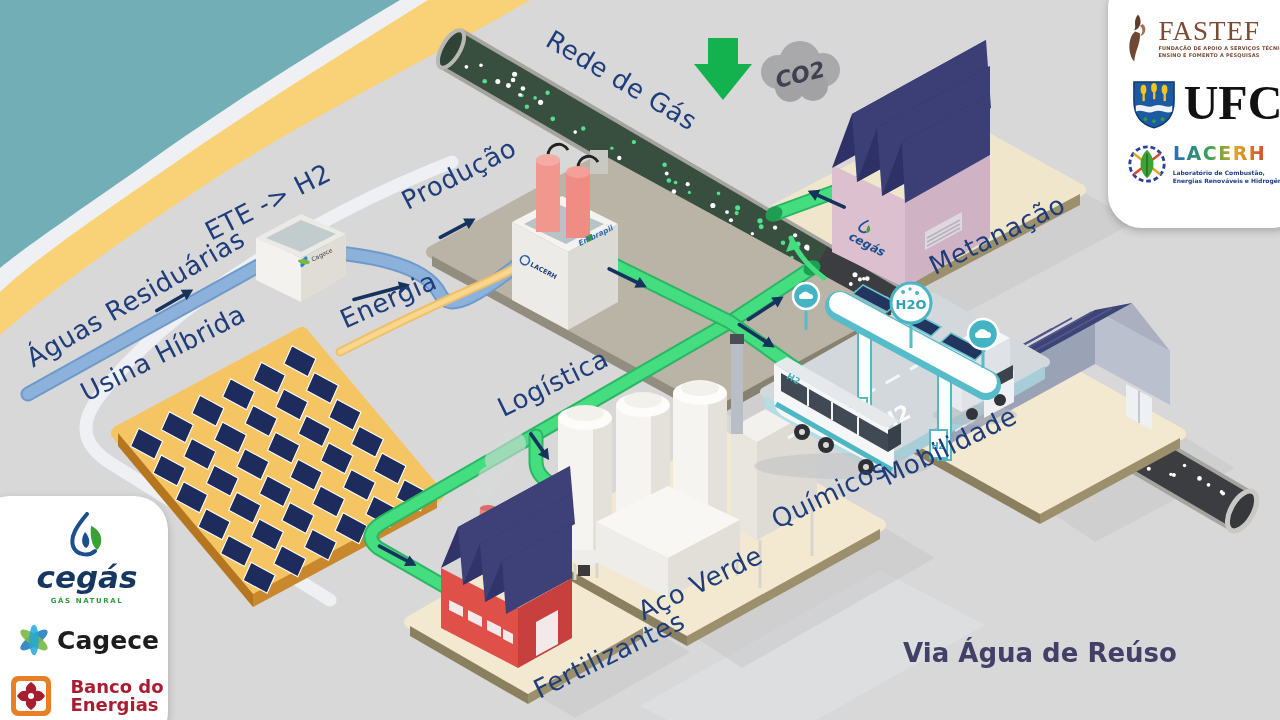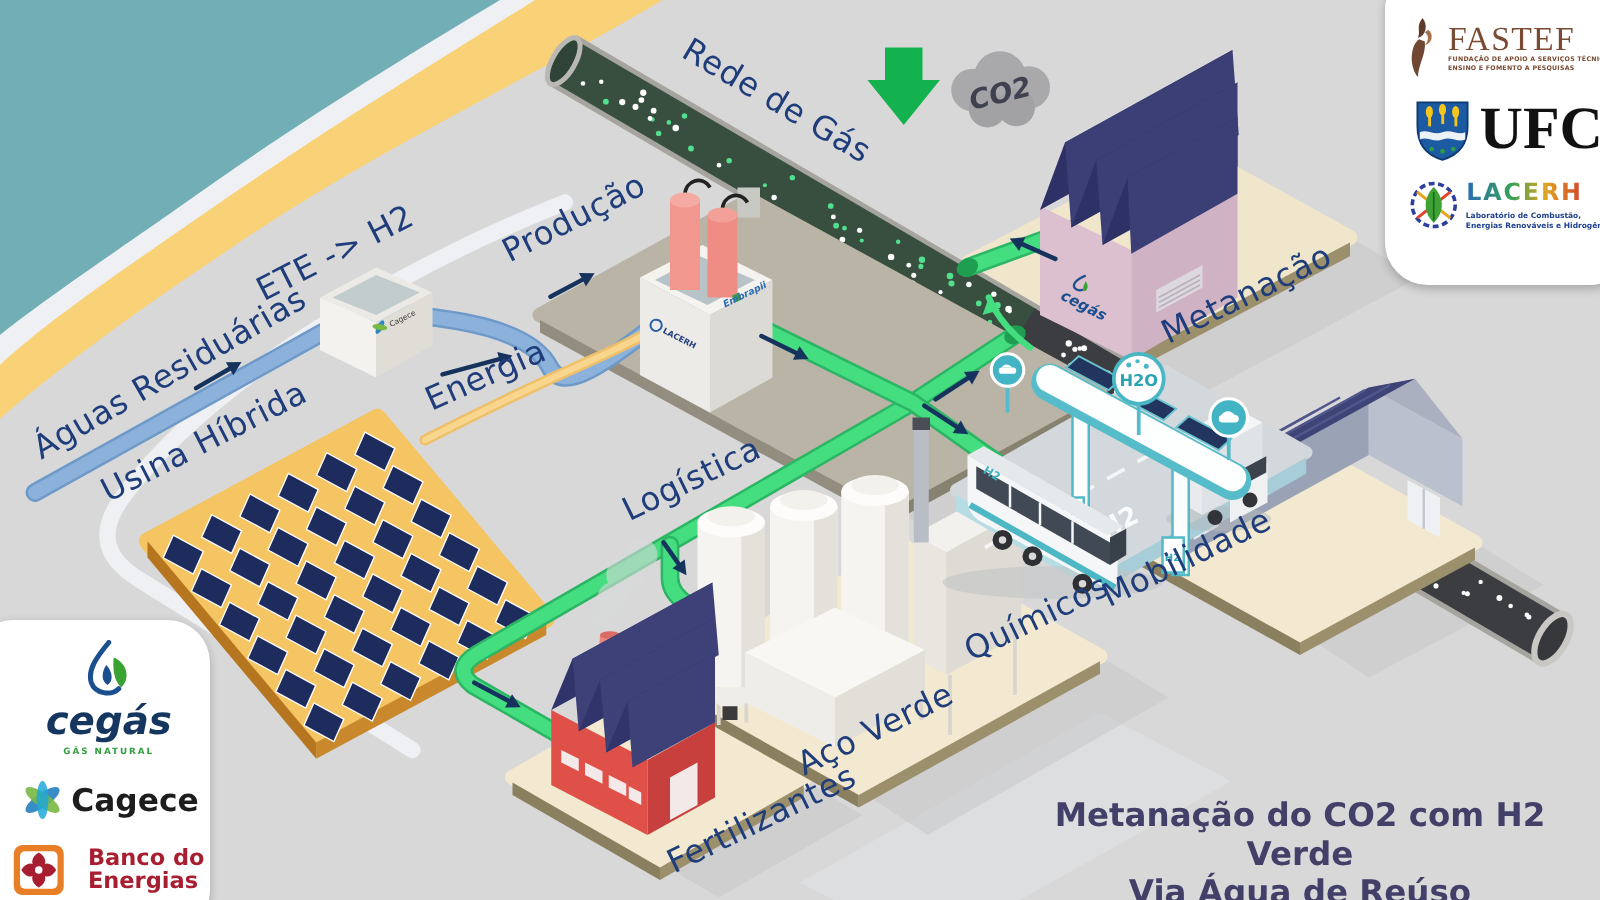--- a/index.html
+++ b/index.html
@@ -648,17 +648,16 @@
       <div style="text-align:left;">
         <div class="bnb-name">Banco do</div>
         <div class="bnb-name">Energias</div>
       </div>
     </div>
   </div>
 </div>
 
 
 <div id="title">
-  <span>Metanação do CO2 com H2 Verde</span>
   <span>Via Água de Reúso</span>
 </div>
 
 </div>
 
 </body></html>

